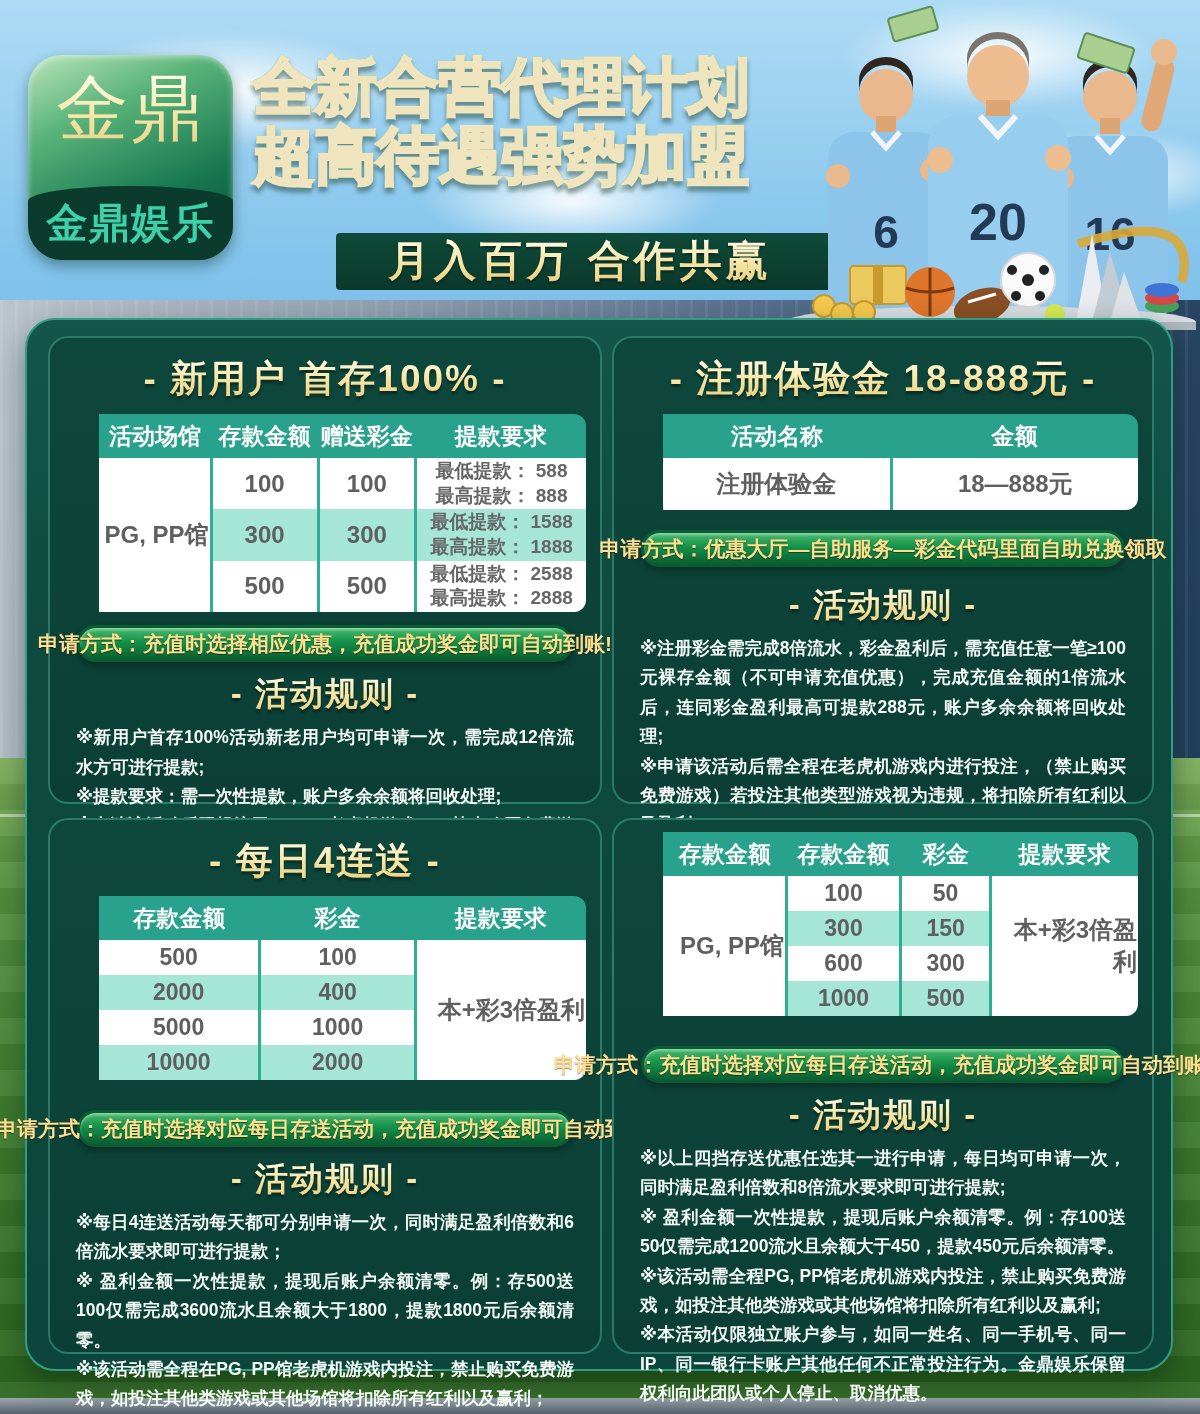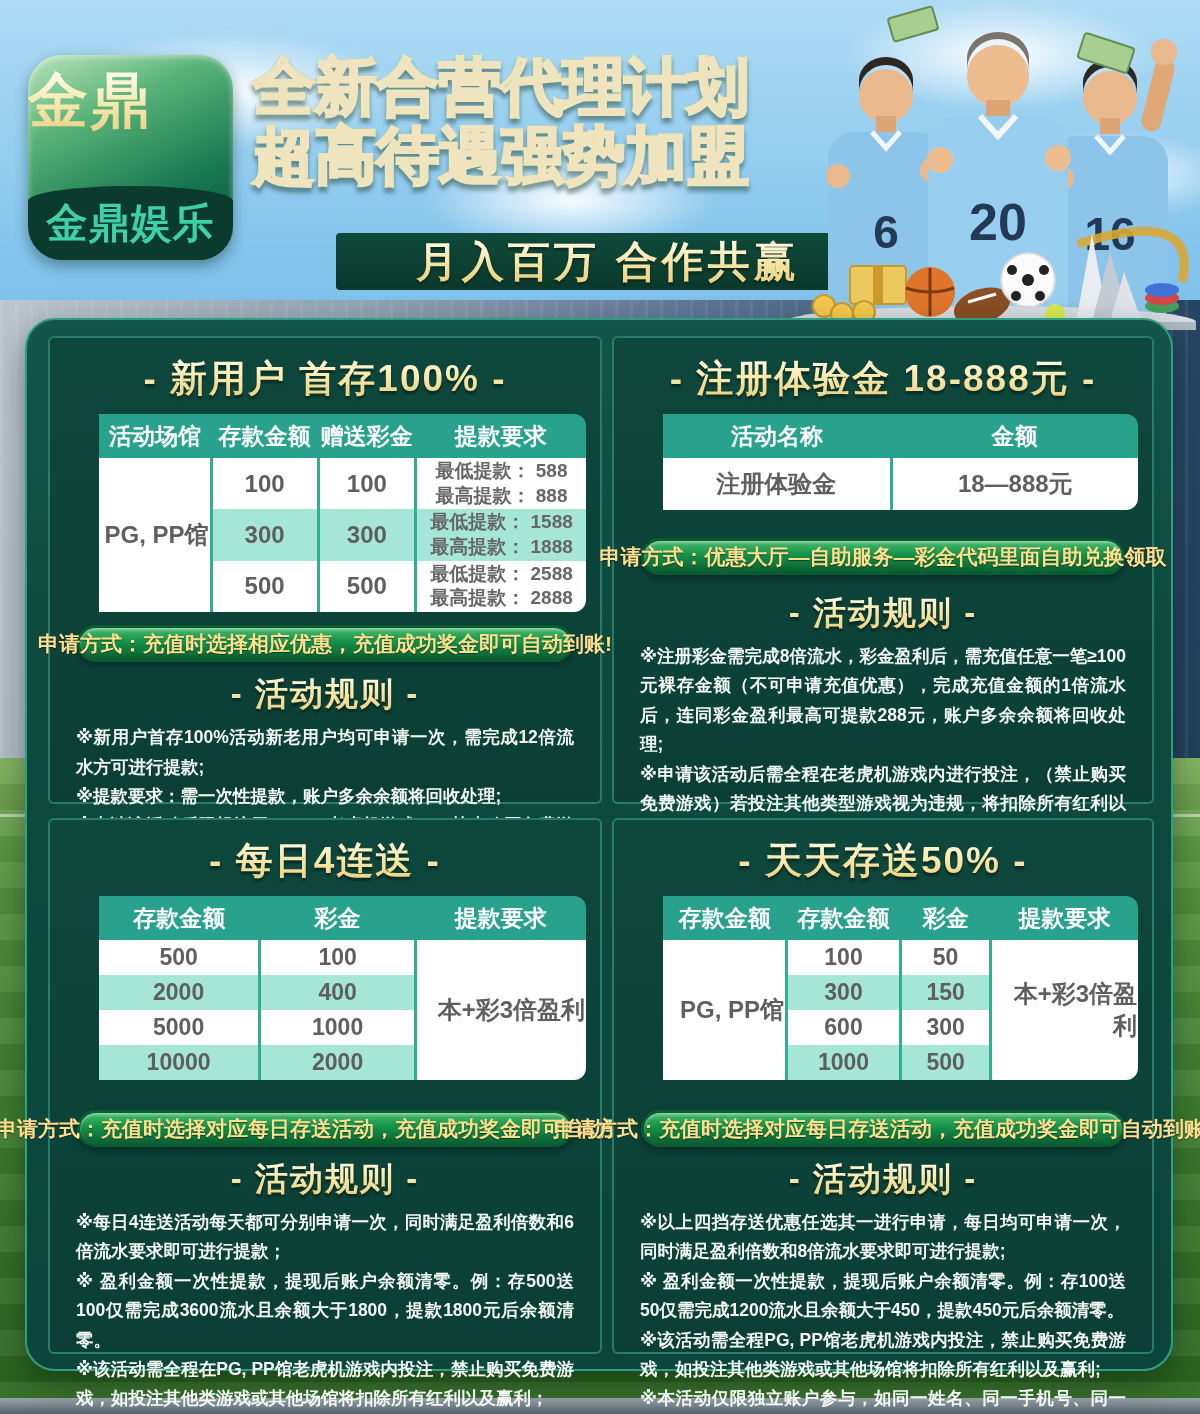--- a/index.html
+++ b/index.html
@@ -18,47 +18,47 @@
     background:
       repeating-linear-gradient(180deg,rgba(255,255,255,.05) 0 26px,rgba(0,0,0,.06) 26px 52px),
       linear-gradient(180deg,#7fae5b 0%,#579640 18%,#3f7f30 55%,#2c661f 100%);}
   .pitch-line{position:absolute;left:0;top:56px;width:100%;height:3px;background:rgba(255,255,255,.5);}
   .bottom-band{position:absolute;left:0;top:1398px;width:1200px;height:16px;z-index:1;
     background:linear-gradient(180deg,#9aa5ad,#55616b);}
   
   .logo{position:absolute;left:28px;top:55px;width:205px;height:205px;border-radius:34px;z-index:3;
     background:linear-gradient(155deg,#b9e4ba 0%,#58b278 30%,#167650 68%,#0b4f38 100%);
     box-shadow:inset 0 2px 6px rgba(255,255,255,.5),0 6px 14px rgba(0,40,30,.4);overflow:hidden;}
-  .logo-top{position:absolute;top:6px;left:0;width:100%;font-size:60px;font-weight:700;letter-spacing:2px;
+  .logo-top{position:absolute;top:6px;left:0;width:100%;text-align:center;font-size:72px;font-weight:400;letter-spacing:2px;
     background:linear-gradient(180deg,#fffce8 15%,#f6e7ab 55%,#e9cd84 95%);
     -webkit-background-clip:text;background-clip:text;color:transparent;}
   .logo-band{position:absolute;bottom:0;left:0;width:100%;height:74px;background:#0a3b2d;
     border-radius:100% 100% 0 0/30px 30px 0 0;display:flex;align-items:center;justify-content:center;}
   .logo-band span{font-size:41px;font-weight:800;color:#3ed0a8;letter-spacing:1px;}
   .main-title{position:absolute;left:253px;top:52px;width:562px;z-index:2;line-height:1.12;}
   .main-title div{
     font-size:62px;font-weight:900;letter-spacing:0;white-space:nowrap;
     background:linear-gradient(180deg,#35c27a 0%,#17a35c 45%,#0c8a4b 100%);
     -webkit-background-clip:text;background-clip:text;color:transparent;
     -webkit-text-stroke:3px #f0e4bf;
     filter:drop-shadow(0 5px 2px rgba(25,55,40,.45));}
   .ribbon{position:absolute;left:336px;top:233px;width:520px;height:57px;z-index:2;
     background:linear-gradient(180deg,#0f4a39,#0a392c);border-radius:4px;
-    display:flex;align-items:center;padding-left:80px;box-sizing:border-box;}
+    display:flex;padding-left:52px;box-sizing:border-box;}
   .ribbon span{font-size:42px;font-weight:900;letter-spacing:4px;white-space:nowrap;
     background:linear-gradient(180deg,#fff9dd 15%,#f3e19c 60%,#e7cb7c 95%);
     -webkit-background-clip:text;background-clip:text;color:transparent;
     filter:drop-shadow(0 2px 1px rgba(0,0,0,.4));}
   .hero{position:absolute;left:780px;top:0;width:420px;height:330px;z-index:3;}
   
   .container{position:absolute;left:25px;top:318px;width:1148px;height:1053px;z-index:5;
     background:linear-gradient(180deg,#14564a 0%,#0e4a3e 30%,#0b453b 100%);
     border:2px solid #2f9e83;border-radius:30px;box-sizing:border-box;
     box-shadow:0 12px 30px rgba(0,20,15,.4);}
-  .panel{position:absolute;box-sizing:border-box;border-radius:6px;padding:12px 14px 10px;
+  .panel{position:absolute;box-sizing:border-box;border-radius:20px;padding:12px 14px 10px;
     background:linear-gradient(180deg,#0e473c,#0b3f35);
     border:2px solid rgba(63,172,144,.55);}
   .panel.p1{left:21px;top:16px;width:554px;height:468px;}
   .panel.p2{left:585px;top:16px;width:542px;height:468px;}
   .panel.p3{left:21px;top:498px;width:554px;height:536px;}
   .panel.p4{left:585px;top:498px;width:542px;height:536px;}
   .gold{background:linear-gradient(180deg,#fffbe0 12%,#f7e6a6 50%,#ebcf7e 92%);
     -webkit-background-clip:text;background-clip:text;color:transparent;
     filter:drop-shadow(0 3px 1px rgba(0,0,0,.38));}
   .p-title{text-align:center;font-size:37px;font-weight:900;letter-spacing:2px;margin:4px 0 10px;}
@@ -77,21 +77,21 @@
   .req div{font-size:19px;line-height:1.3;color:#666;font-weight:600;}
   .venue,.bigcell{font-size:24px !important;}
   .pill{margin:13px auto 0;width:95%;height:37px;border-radius:22px;
     background:linear-gradient(180deg,#47ba6e 0%,#149149 45%,#0a5e31 100%);
     border:3px solid #0c5c33;box-sizing:border-box;
     box-shadow:inset 0 2px 3px rgba(255,255,255,.4),0 4px 7px rgba(0,0,0,.3);
     display:flex;align-items:center;justify-content:center;}
   .pill span{font-size:21px;font-weight:700;color:#ffdf8e;white-space:nowrap;text-shadow:0 1px 1px rgba(0,0,0,.45);}
   .rules{padding:0 12px;}
   .rules p{margin:0;color:#f4faf6;font-size:17.5px;line-height:1.68;text-align:justify;font-weight:700;}
-  .p2 .pill{margin-top:28px;justify-content:center;}
+  .p2 .pill{margin-top:20px;justify-content:center;}
   .p2 .rules-title{margin-top:16px;}
   .p3 .pill,.p4 .pill{margin-top:30px;}
 </style>
 </head>
 <body>
 
 <div class="stands"></div>
 <div class="grass">
     <div class="pitch-line"></div>
   </div>
@@ -324,21 +324,20 @@
     <div class="rules-title gold">- 活动规则 -</div>
     <div class="rules">
       <p>※每日4连送活动每天都可分别申请一次，同时满足盈利倍数和6倍流水要求即可进行提款；</p>
       <p>※ 盈利金额一次性提款，提现后账户余额清零。例：存500送100仅需完成3600流水且余额大于1800，提款1800元后余额清零。</p>
       <p>※该活动需全程在PG, PP馆老虎机游戏内投注，禁止购买免费游戏，如投注其他类游戏或其他场馆将扣除所有红利以及赢利；</p>
       <p>※本活动仅限独立账户参与，如同一姓名、同一手机号、同一IP、同一银行卡账户其他任何不正常投注行为。金鼎娱乐保留权利向此团队或个人停止、取消优惠。</p>
     </div>
   </div>
 
   <div class="panel p4">
-    <div class="p-title gold">- 天天存送50% -</div>
     <div class="tblwrap">
       <table class="tbl">
         <colgroup>
             <col style="width:26%">
             <col style="width:24%">
             <col style="width:19%">
             <col style="width:31%">
           </colgroup>
         <thead>
             <tr>

